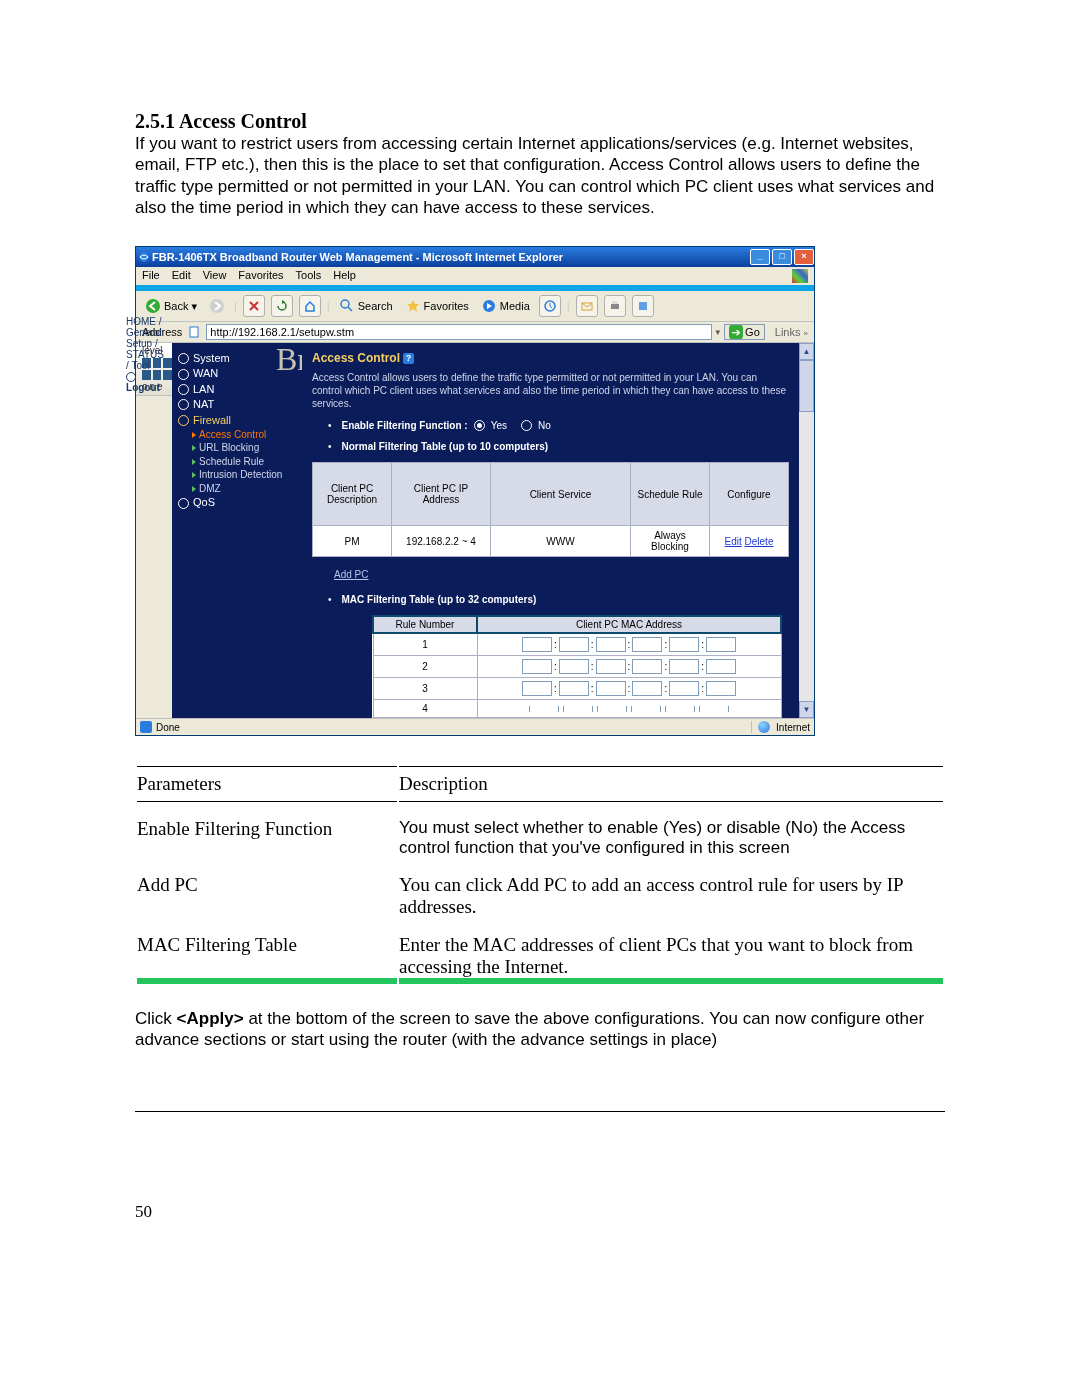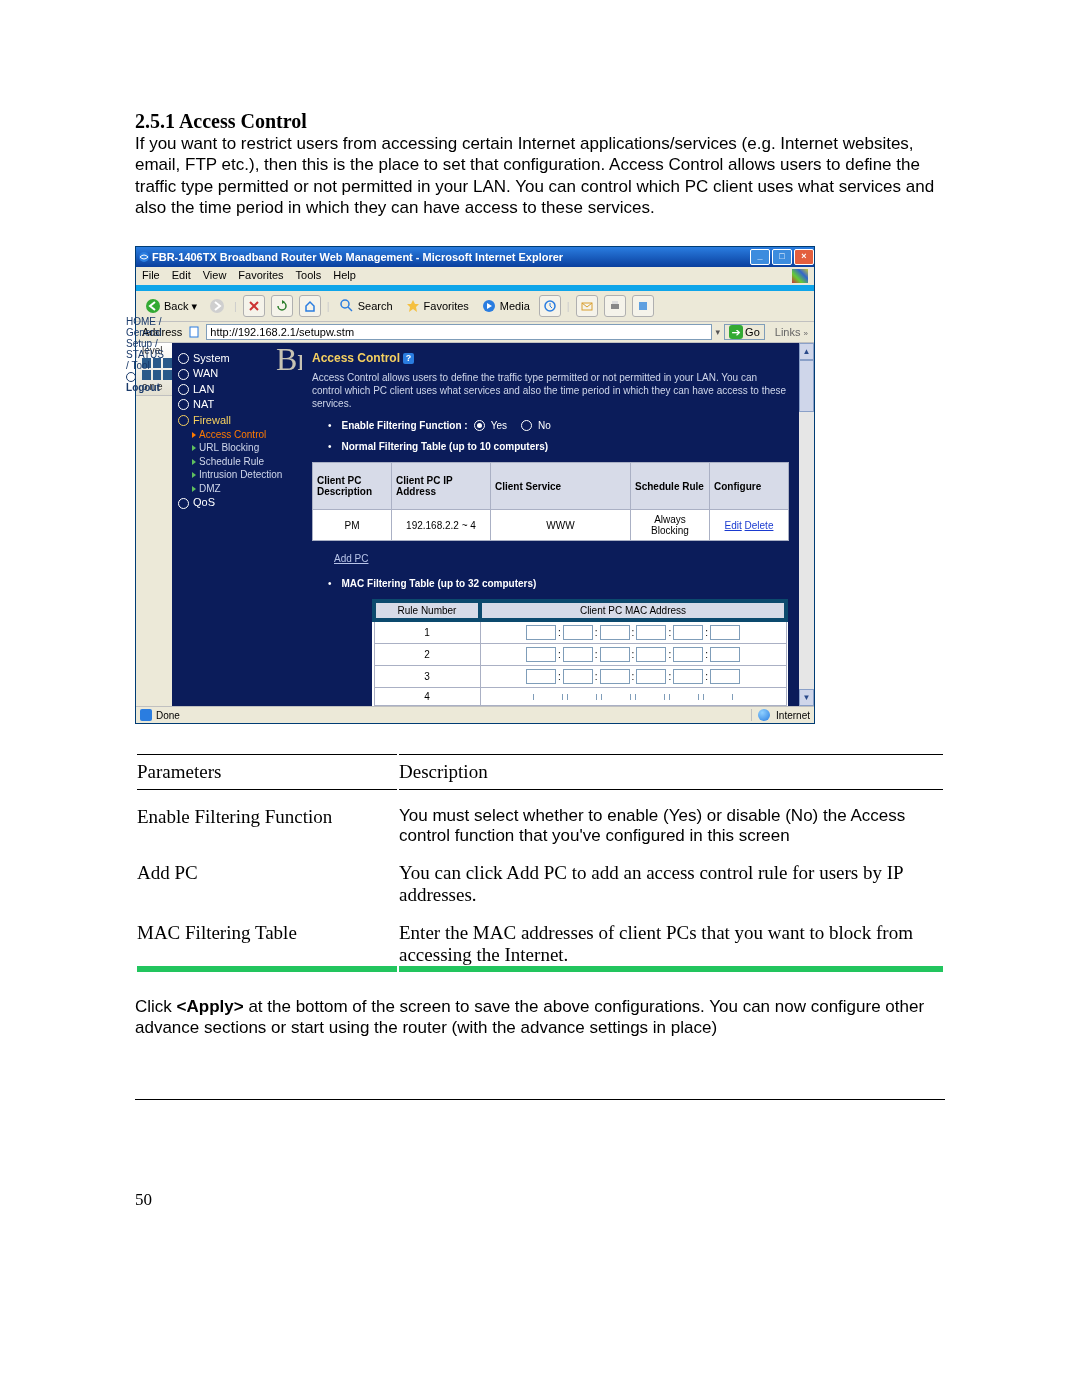--- a/index.html
+++ b/index.html
@@ -229,36 +229,36 @@
   .radio-dot.sel::after{content:"";width:5px;height:5px;background:#fff;border-radius:50%;}
 
   table.ftbl {
     width: 100%;
     border-collapse: collapse;
     background:#fff;
     color:#000;
     font-size:10px;
   }
   table.ftbl th {
-    background:#d7dbe8;font-weight:bold;text-align:left;border:1px solid #aab0c4;padding:12px 4px;
+    background:#d7dbe8;font-weight:normal;text-align:center;border:1px solid #aab0c4;padding:20px 4px;
   }
   table.ftbl td {
     border:1px solid #aab0c4;padding:4px;text-align:center;background:#fff;
   }
   .ftbl .links a{color:#1a3ad0;text-decoration:underline;cursor:pointer;}
 
   .add-pc {
     margin:12px 0 14px 22px;
     color:#b8c4e8;text-decoration:underline;cursor:pointer;font-size:10px;
   }
 
   table.mactbl {
     border-collapse:collapse;background:#fff;color:#000;font-size:10px;margin-left:60px;
   }
-  table.mactbl th{background:#d7dbe8;font-weight:normal;text-align:center;border:4px solid #0c4a6e;padding:2px 6px;}
+  table.mactbl th{background:#d7dbe8;font-weight:normal;text-align:center;border:2px solid #0c4a6e;padding:2px 6px;}
   table.mactbl td{border:1px solid #aab0c4;padding:3px 6px;text-align:center;background:#fff;}
   .mac-cell{display:flex;gap:2px;align-items:center;justify-content:center;}
   .mac-cell .seg{width:28px;height:13px;border:1px solid #7f9db9;background:#fff;display:inline-block;}
   .mac-cell .colon{font-size:10px;}
 
   .statusbar {
     height:16px;background:#ece9d8;border-top:1px solid #c0c0c0;
     display:flex;align-items:center;font-size:10px;padding:0 4px;gap:4px;
   }
   .statusbar .done-ico{width:12px;height:12px;background:#2a7de0;border-radius:2px;}

